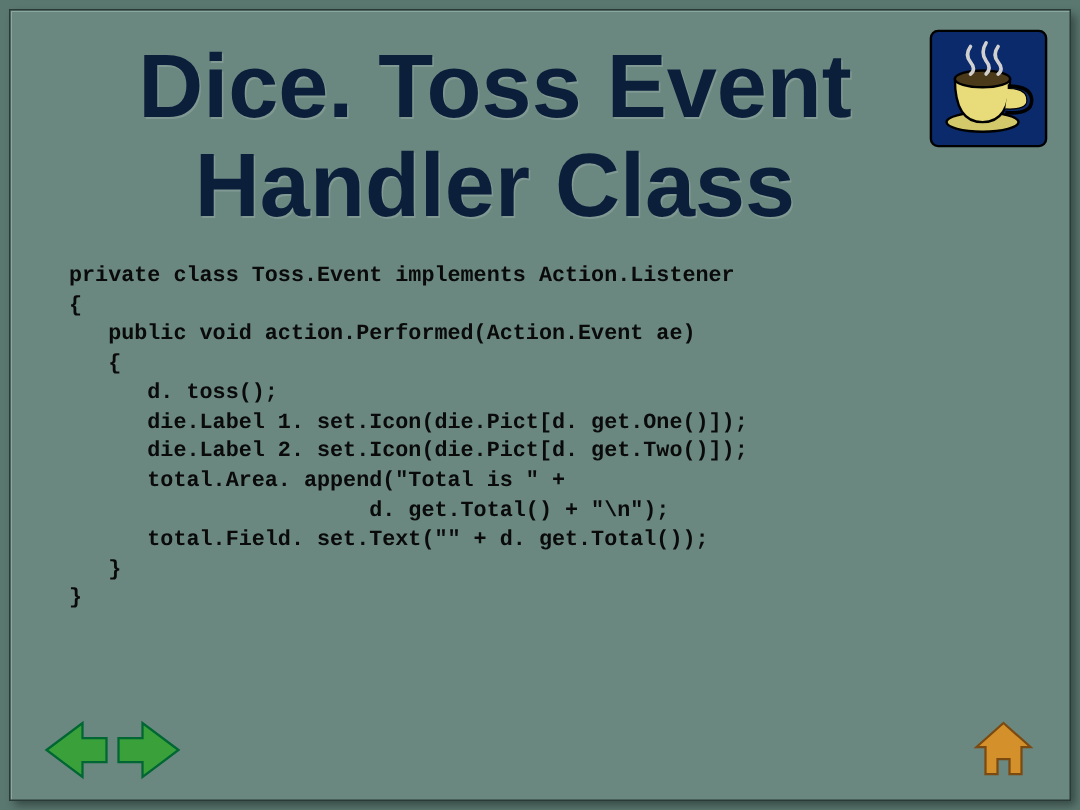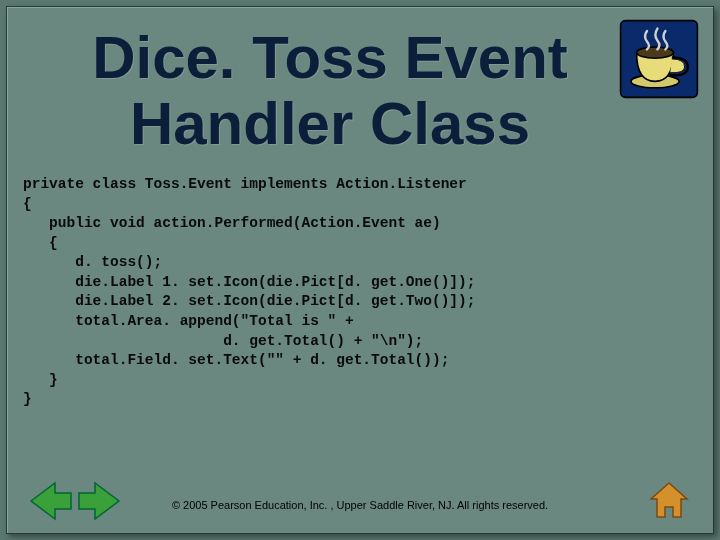--- a/index.html
+++ b/index.html
@@ -26,21 +26,21 @@
     padding: 18px 100px 10px 40px;
     line-height: 1.1;
     text-shadow: 1px 1px 0 rgba(255,255,255,0.15);
   }
   .code {
     font-family: "Courier New", monospace;
     font-weight: bold;
     font-size: 14.5px;
     color: #0a0a0a;
     white-space: pre;
-    padding: 8px 16px;
+    padding: 8px 39px;
     line-height: 1.35;
   }
   .footer {
     position: absolute;
     bottom: 22px;
     width: 100%;
     text-align: center;
     font-size: 11px;
     color: #000;
   }
@@ -88,21 +88,20 @@
    {
       d. toss();
       die.Label 1. set.Icon(die.Pict[d. get.One()]);
       die.Label 2. set.Icon(die.Pict[d. get.Two()]);
       total.Area. append("Total is " +
                        d. get.Total() + "\n");
       total.Field. set.Text("" + d. get.Total());
    }
 }</pre>
 
-  <div class="footer">© 2005 Pearson Education, Inc. , Upper Saddle River, NJ.  All rights reserved.</div>
 
   <div class="nav-left">
     <span class="arrow-btn">
       <svg width="44" height="40" viewBox="0 0 44 40">
         <polygon points="2,20 26,2 26,12 42,12 42,28 26,28 26,38" fill="#3aa03a" stroke="#063" stroke-width="1.5"></polygon>
       </svg>
     </span>
     <span class="arrow-btn">
       <svg width="44" height="40" viewBox="0 0 44 40">
         <polygon points="42,20 18,2 18,12 2,12 2,28 18,28 18,38" fill="#3aa03a" stroke="#063" stroke-width="1.5"></polygon>

